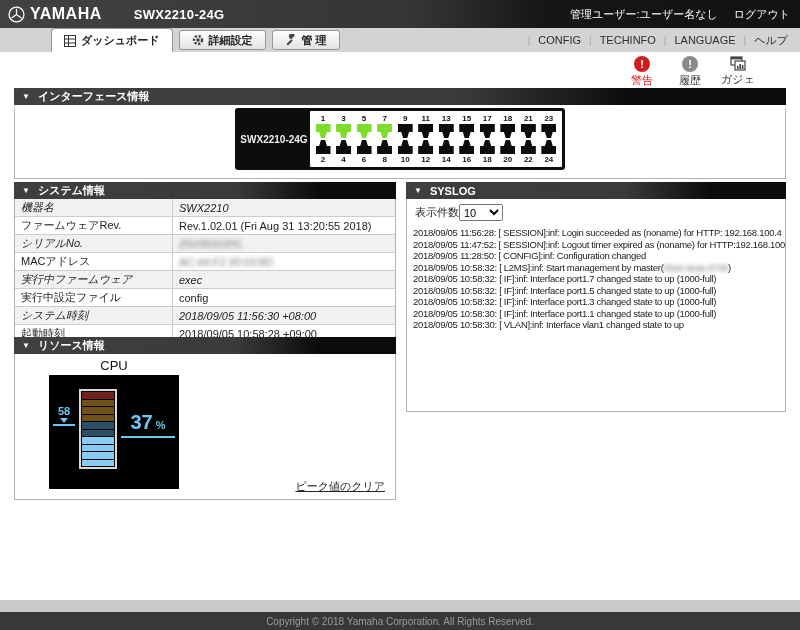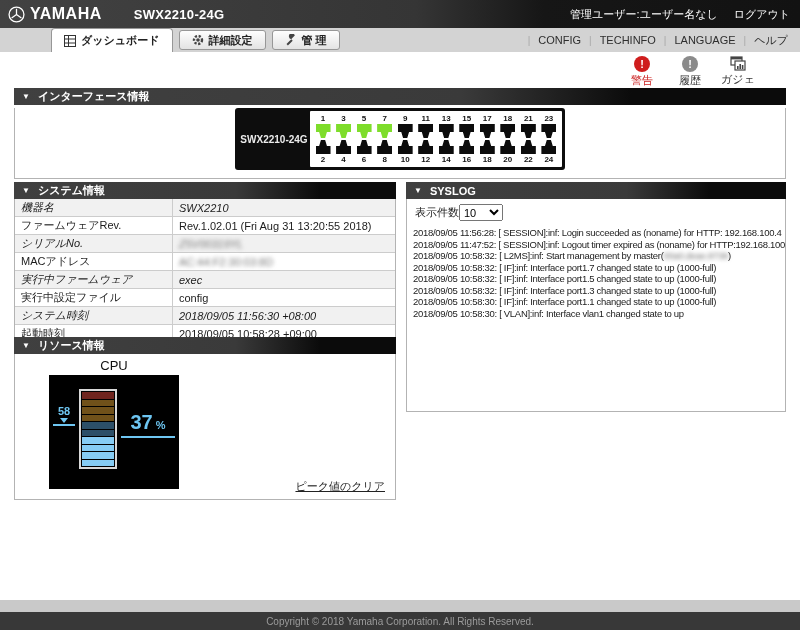--- a/index.html
+++ b/index.html
@@ -296,20 +296,21 @@
       <span>SYSLOG</span>
     </div>
     <div class="panel-body" style="height:213px;">
       <div class="sys-controls">
         <span>表示件数</span>
         <select id="log-count"><option>10</option></select>
       </div>
       <div class="loglines" id="loglines">
           <div>2018/09/05 11:56:28: [ SESSION]:inf: Login succeeded as (noname) for HTTP: 192.168.100.4</div>
           <div>2018/09/05 11:47:52: [ SESSION]:inf: Logout timer expired as (noname) for HTTP:192.168.100.4</div>
+          <div>2018/09/05 11:28:50: [ CONFIG]:inf: Configuration changed</div>
           <div>2018/09/05 10:58:32: [ L2MS]:inf: Start management by master(<span class="blurred">00a0.deae.8738</span>)</div>
           <div>2018/09/05 10:58:32: [ IF]:inf: Interface port1.7 changed state to up (1000-full)</div>
           <div>2018/09/05 10:58:32: [ IF]:inf: Interface port1.5 changed state to up (1000-full)</div>
           <div>2018/09/05 10:58:32: [ IF]:inf: Interface port1.3 changed state to up (1000-full)</div>
           <div>2018/09/05 10:58:30: [ IF]:inf: Interface port1.1 changed state to up (1000-full)</div>
           <div>2018/09/05 10:58:30: [ VLAN]:inf: Interface vlan1 changed state to up</div>
         </div>
     </div>
   </div>
 

